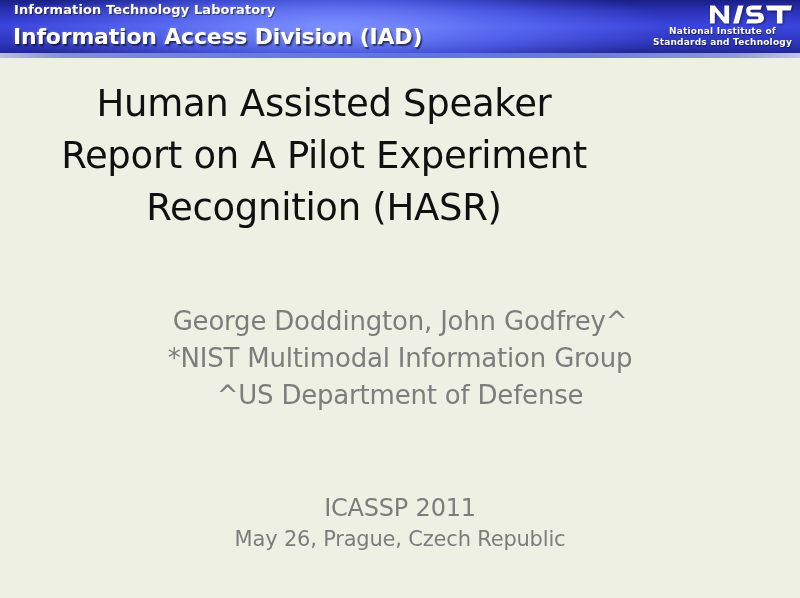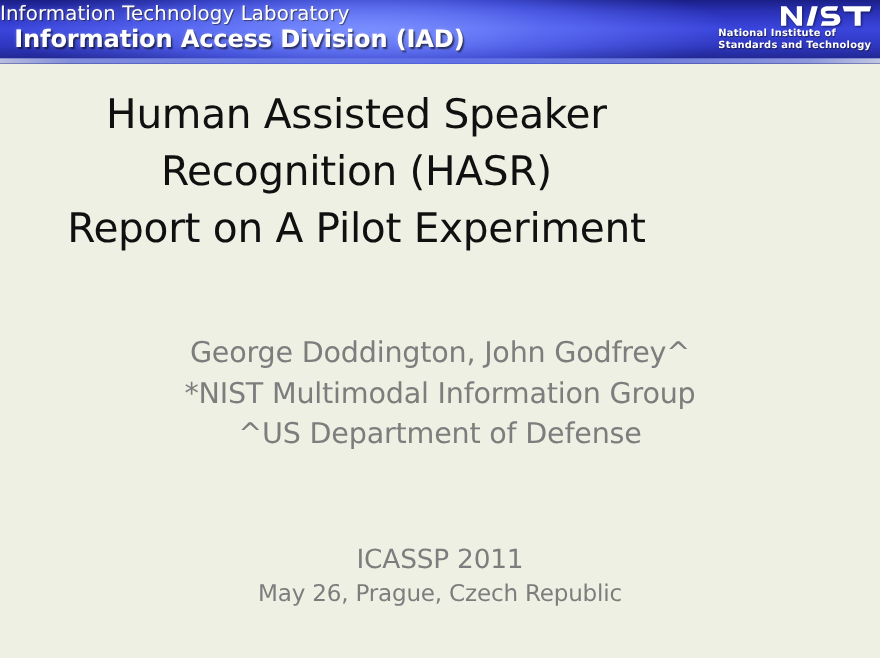--- a/index.html
+++ b/index.html
@@ -38,24 +38,24 @@
   #banner-glow {
     position: absolute;
     left: 120px; top: -20px;
     width: 420px; height: 90px;
     background: radial-gradient(ellipse at center, rgba(120,140,255,0.55) 0%, rgba(80,100,245,0.18) 55%, rgba(0,0,0,0) 75%);
     pointer-events: none;
   }
 
   .banner-line1 {
     position: absolute;
-    left: 0; top: 2px;
+    left: 14px; top: 2px;
     font-family: "DejaVu Sans", sans-serif;
-    font-size: 18px;
-    font-weight: normal;
+    font-size: 13px;
+    font-weight: bold;
     color: #ffffff;
     letter-spacing: 0.1px;
     text-shadow: 1px 1px 1px rgba(0,0,0,0.55), 0 0 3px rgba(255,255,255,0.25);
     white-space: nowrap;
   }
   .banner-line2 {
     position: absolute;
     left: 13px; top: 24px;
     font-family: "DejaVu Sans", sans-serif;
     font-size: 22px;
@@ -63,21 +63,21 @@
     color: #ffffff;
     letter-spacing: -0.2px;
     text-shadow: 1.5px 1.5px 1.5px rgba(0,0,0,0.6), 0 0 4px rgba(255,255,255,0.2);
     white-space: nowrap;
   }
 
   
   #nist-logo {
     position: absolute;
     right: 8px; top: 3px;
-    text-align: left;
+    text-align: center;
   }
   #nist-wordmark {
     height: 23px;
     display: block;
     margin-left: auto;
     filter: drop-shadow(1px 1px 1px rgba(0,0,0,0.5));
   }
   .nist-sub {
     font-family: "DejaVu Sans", sans-serif;
     font-size: 9px;
@@ -172,22 +172,22 @@
     </svg>
     <div class="nist-sub">National Institute of</div>
     <div class="nist-sub">Standards and Technology</div>
   </div>
 
   <div id="banner-bottom-strip"></div>
 </div>
 
 <div id="title-block">
   <div class="title-line">Human Assisted Speaker</div>
+  <div class="title-line">Report on A Pilot Experiment</div>
   <div class="title-line">Recognition (HASR)</div>
-  <div class="title-line">Report on A Pilot Experiment</div>
 </div>
 
 <div id="author-block">
   <div class="author-line">George Doddington, John Godfrey^</div>
   <div class="author-line">*NIST Multimodal Information Group</div>
   <div class="author-line">^US Department of Defense</div>
 </div>
 
 <div id="venue-block">
   <div class="venue-conf">ICASSP 2011</div>

